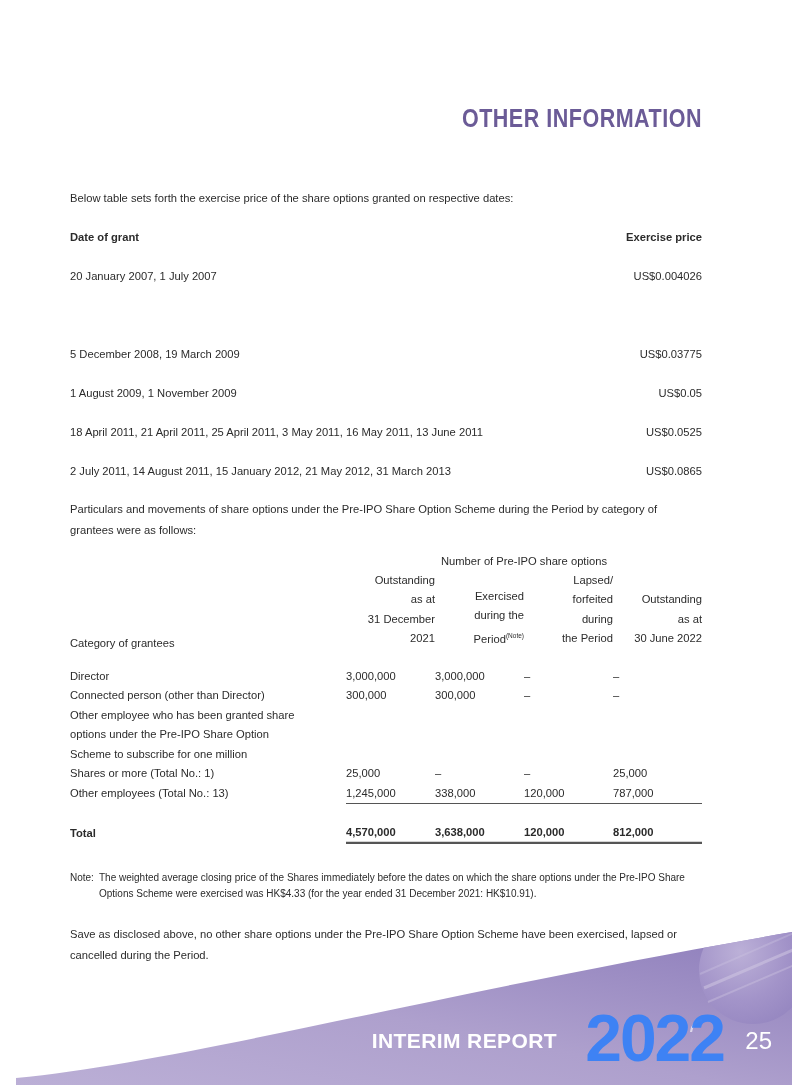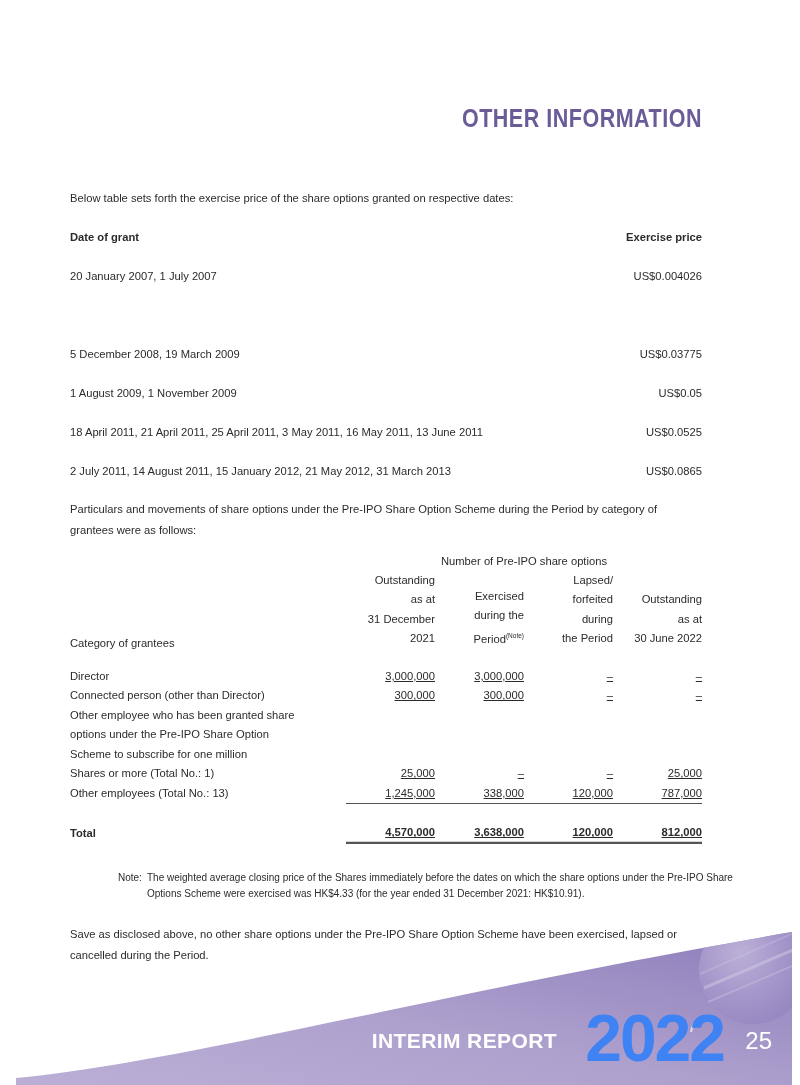--- a/index.html
+++ b/index.html
@@ -85,42 +85,41 @@
     text-align: left;
     vertical-align: bottom;
     white-space: nowrap;
   }
   .sup {
     font-size: 6.5px;
     vertical-align: super;
     letter-spacing: 0;
   }
   .c-label { text-align: left; line-height: 19.5px; }
-  .c-num   { text-align: right; line-height: 19.5px; white-space: nowrap; text-decoration: underline; }
+  .c-num   { line-height: 19.5px; white-space: nowrap; }
   .indent1 { padding-left: 14px; }
   .row-gap td { height: 18px; }
   .rule-cell {
     border-top: 1.3px solid #555;
   }
   .total-row td { font-weight: bold; line-height: 19.5px; padding-top: 1px; margin-left: 21px; }
   .dbl-under {
     border-bottom: 1.3px double #555;
     box-shadow: inset 0 -4px 0 -2.7px #555;
   }
   .w-col { width: 89px; }
 
   
   .note {
     position: absolute;
     left: 70px;
     width: 632px;
     font-size: 10px;
     line-height: 16px;
     color: #2b2b2b;
-    margin-left: 48px;
   }
   .note-label {
     position: absolute;
     left: 0;
     top: 0;
   }
   .note-body {
     padding-left: 29px;
   }
 

